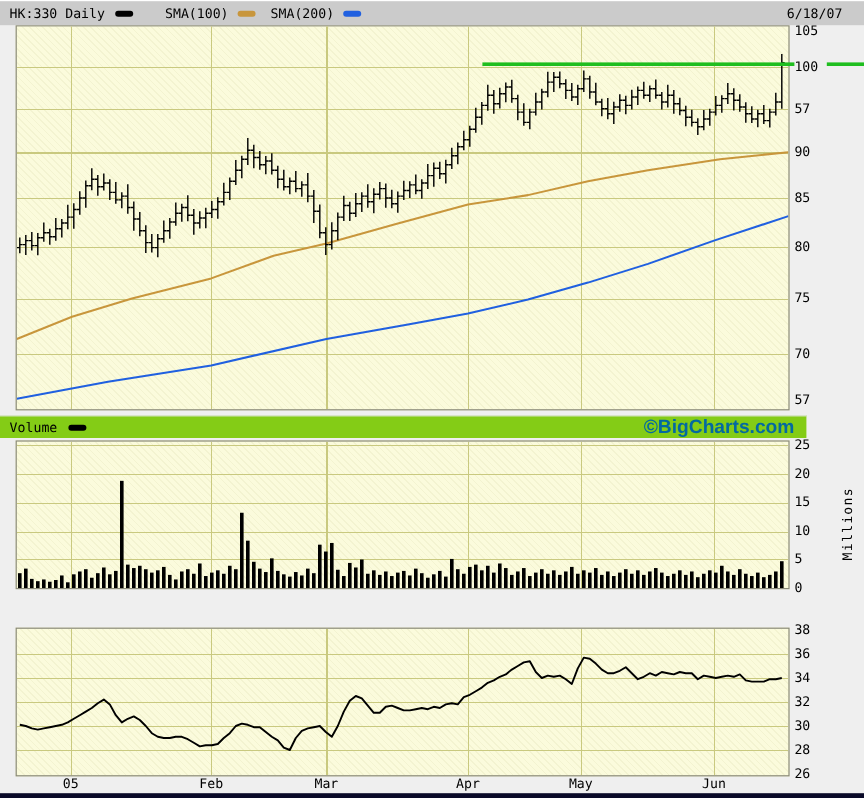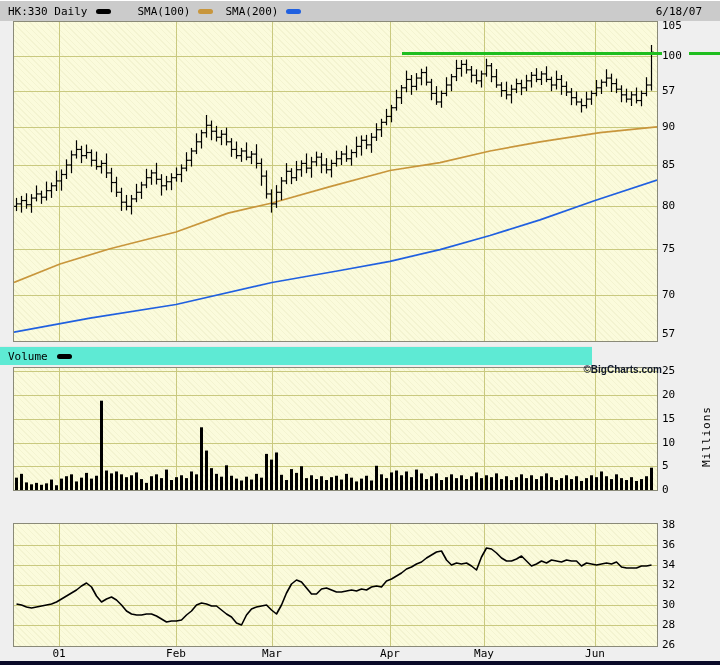--- a/index.html
+++ b/index.html
@@ -18,28 +18,28 @@
   .sw-tan{background:#C8963C;}
   .sw-blue{background:#2060E0;}
   .topbar .sym{margin-left:8px;}
   .topbar .sw1{margin-left:9px;}
   .topbar .sma1{margin-left:26px;}
   .topbar .sw2{margin-left:8px;}
   .topbar .sma2{margin-left:12px;}
   .topbar .sw3{margin-left:8px;}
   .topbar .date{margin-left:auto;margin-right:18px;}
   .band{
-    position:absolute;left:0;width:592px;height:18px;background:#5eead4;
+    position:absolute;left:0;width:672px;height:18px;background:#84cc16;
     border-top:1px solid #E8E8E8;display:flex;align-items:center;z-index:2;
   }
   .band .blabel{margin-left:8px;}
   .band .bsw{margin-left:9px;}
   .watermark{
-    position:absolute;right:58px;top:364px;z-index:3;
-    font-family:"Liberation Sans",sans-serif;font-weight:bold;font-size:10px;color:#0f172a;
+    position:absolute;right:58px;top:348px;z-index:3;
+    font-family:"Liberation Sans",sans-serif;font-weight:bold;font-size:16px;color:#0369a1;
   }
   .plot{
     position:absolute;left:13px;width:645px;box-sizing:border-box;
     background-color:#FBFBDC;border:1px solid #8A8A78;z-index:1;
     background-image:repeating-linear-gradient(45deg, rgba(140,140,60,0.07) 0 1px, transparent 1px 4px);
   }
   .plot svg{display:block;}
   .price-plot{top:21px;height:321px;}
   .volume-plot{top:367px;height:124px;}
   .pe-plot{top:523px;height:124px;}
@@ -658,21 +658,21 @@
       <div class="axis-label" style="top: 484px;">0</div>
       <div class="axis-label" style="top: 519px;">38</div>
       <div class="axis-label" style="top: 539px;">36</div>
       <div class="axis-label" style="top: 559px;">34</div>
       <div class="axis-label" style="top: 579px;">32</div>
       <div class="axis-label" style="top: 599px;">30</div>
       <div class="axis-label" style="top: 619px;">28</div>
       <div class="axis-label" style="top: 639px;">26</div>
     </div>
   <div id="month-labels">
-      <div class="month-label" style="left: 42px;">01</div>
+      <div class="month-label" style="left: 42px;">05</div>
       <div class="month-label" style="left: 159px;">Feb</div>
       <div class="month-label" style="left: 255px;">Mar</div>
       <div class="month-label" style="left: 373px;">Apr</div>
       <div class="month-label" style="left: 467px;">May</div>
       <div class="month-label" style="left: 578px;">Jun</div>
     </div>
 
   <div class="greenline" id="greenline-a" style="left: 402px; width: 260px; top: 52px; background: rgb(31, 190, 31);"></div>
   <div class="greenline" id="greenline-b" style="left: 689px; width: 31px; top: 52px; background: rgb(31, 190, 31);"></div>
 

